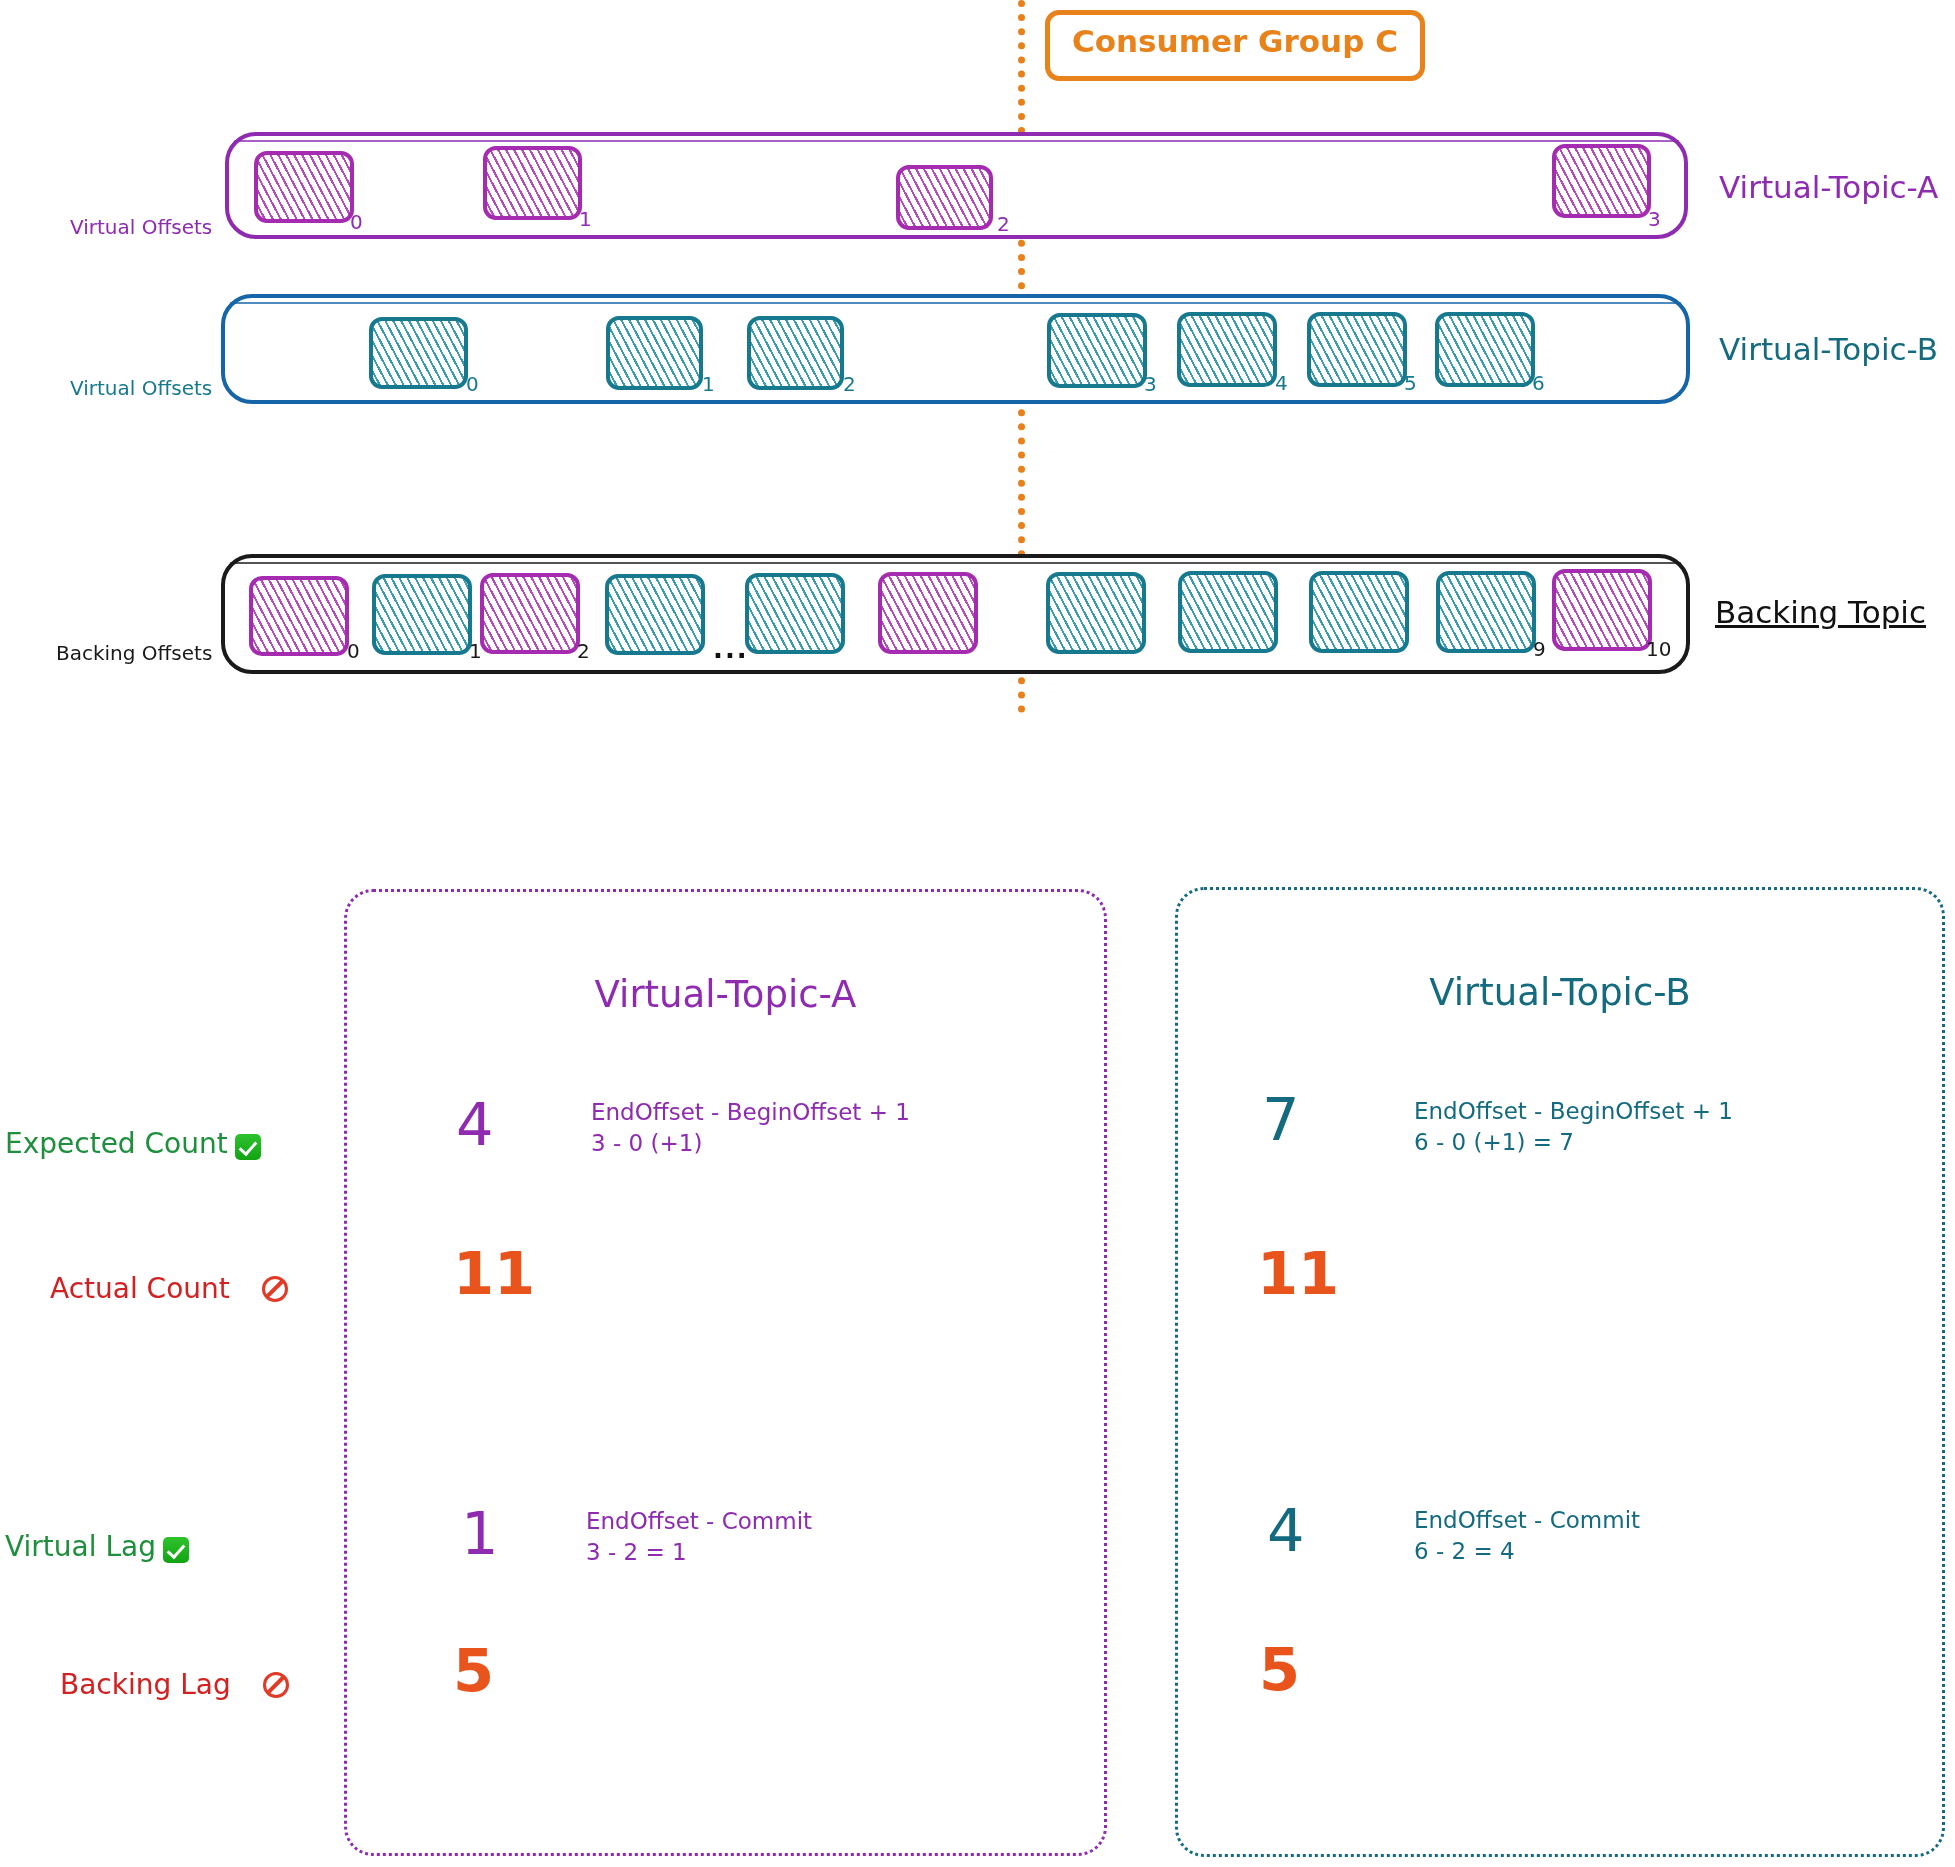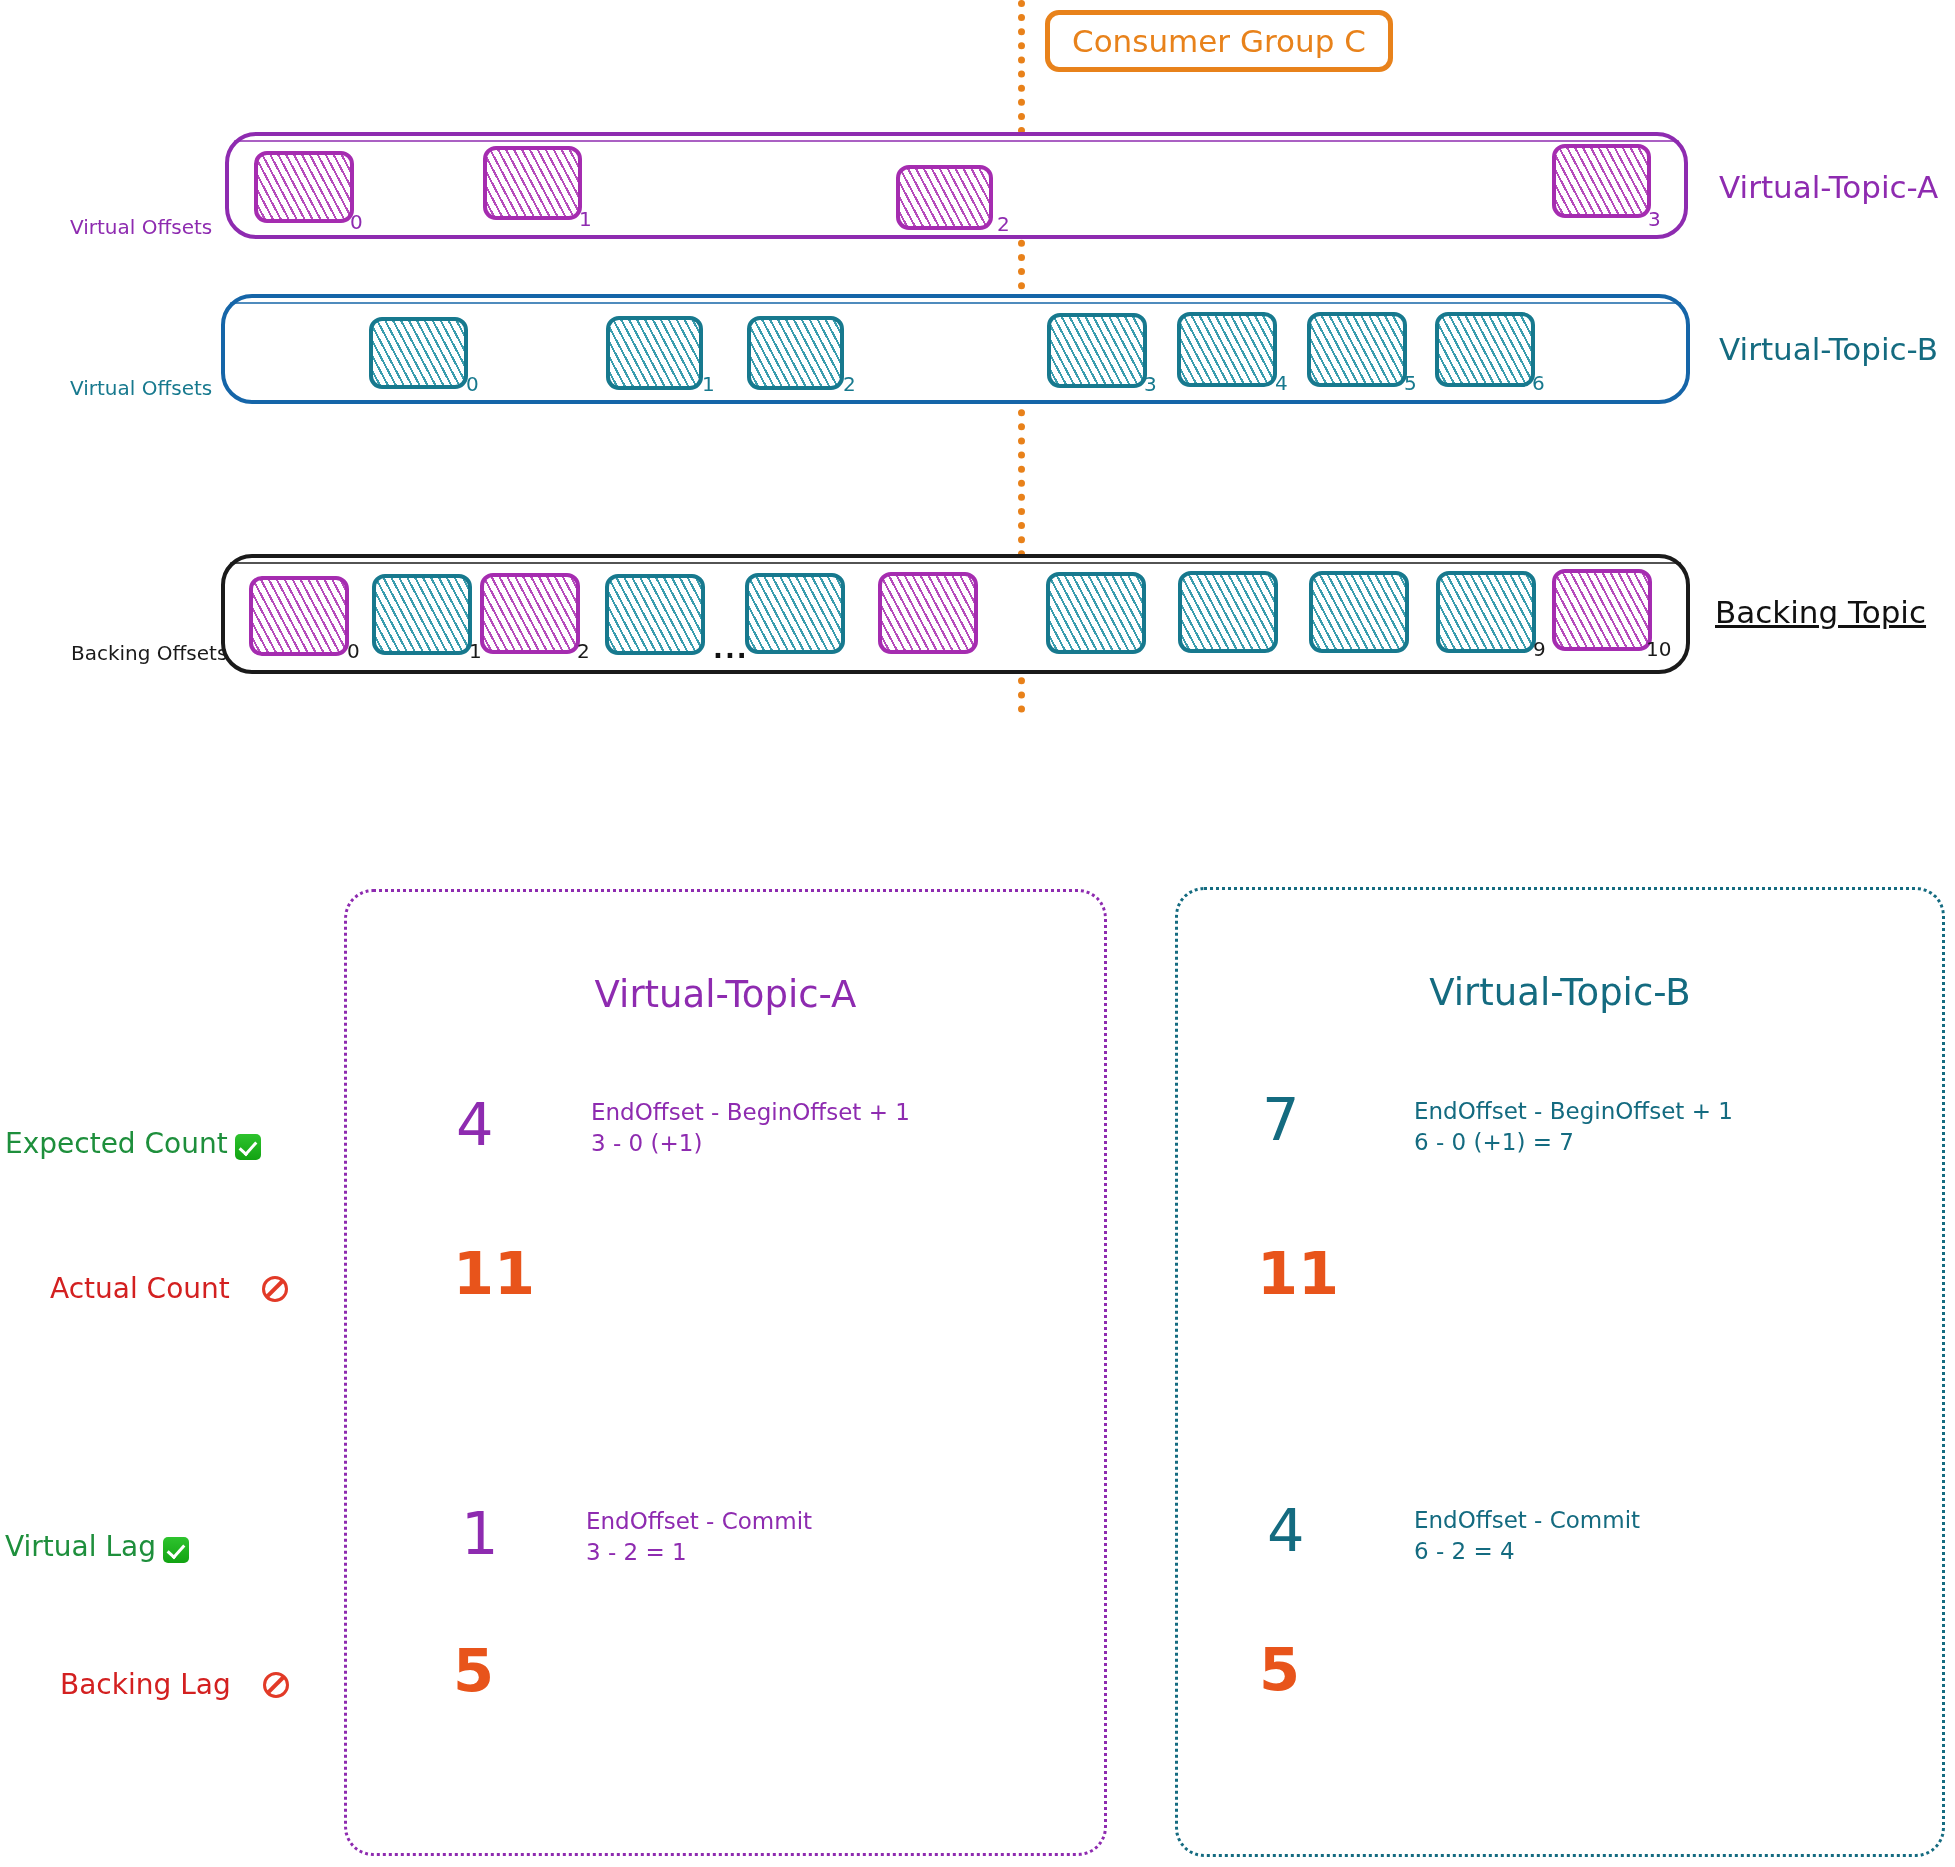--- a/index.html
+++ b/index.html
@@ -24,22 +24,23 @@
   
   #cg-line {
     left: 1018px; top: 0px;
     width: 0px; height: 713px;
     border-left: 7px dotted #e8811a;
   }
   #cg-box {
     left: 1045px; top: 10px;
     border: 5px solid #e8821b;
     border-radius: 14px;
-    padding: 9px 22px 7px 22px;
+    padding: 9px 22px 16px 22px;
     background: #fff;
+    font-weight: bold;
   }
   #cg-box .label {
     color: #e8821b;
     font-size: 31px;
   }
 
   
   .lane {
     border-radius: 31px;
     background: #fff;
@@ -238,21 +239,21 @@
 <div class="msg t" style="left:1307px; top:312px; width:100px; height:75px;"></div>
 <div class="offnum t" style="left:1404px; top:373px;">5</div>
 
 <div class="msg t" style="left:1435px; top:312px; width:100px; height:75px;"></div>
 <div class="offnum t" style="left:1532px; top:373px;">6</div>
 
 <div class="abs label topiclabel t" style="left:1719px; top:332px;">Virtual-Topic-B</div>
 
 <div class="abs lane black" style="left:221px; top:554px; width:1469px; height:120px;"></div>
 
-<div class="abs label sidelabel k" style="left:71px; top:642px;text-align:center;">Backing Offsets</div>
+<div class="abs label sidelabel k" style="left:56px; top:642px;text-align:center;">Backing Offsets</div>
 
 <div class="msg p" style="left:249px; top:576px; width:100px; height:80px;"></div>
 <div class="offnum k" style="left:347px; top:641px;">0</div>
 
 <div class="msg t" style="left:372px; top:574px; width:100px; height:81px;"></div>
 <div class="offnum k" style="left:469px; top:641px;">1</div>
 
 <div class="msg p" style="left:480px; top:573px; width:100px; height:81px;"></div>
 <div class="offnum k" style="left:577px; top:641px;">2</div>
 

